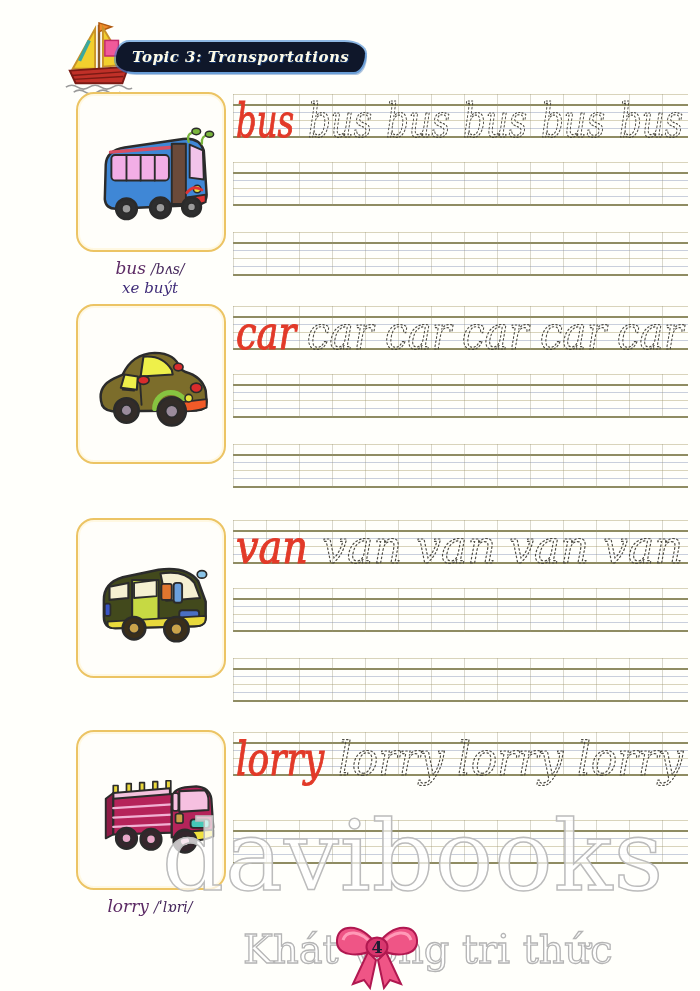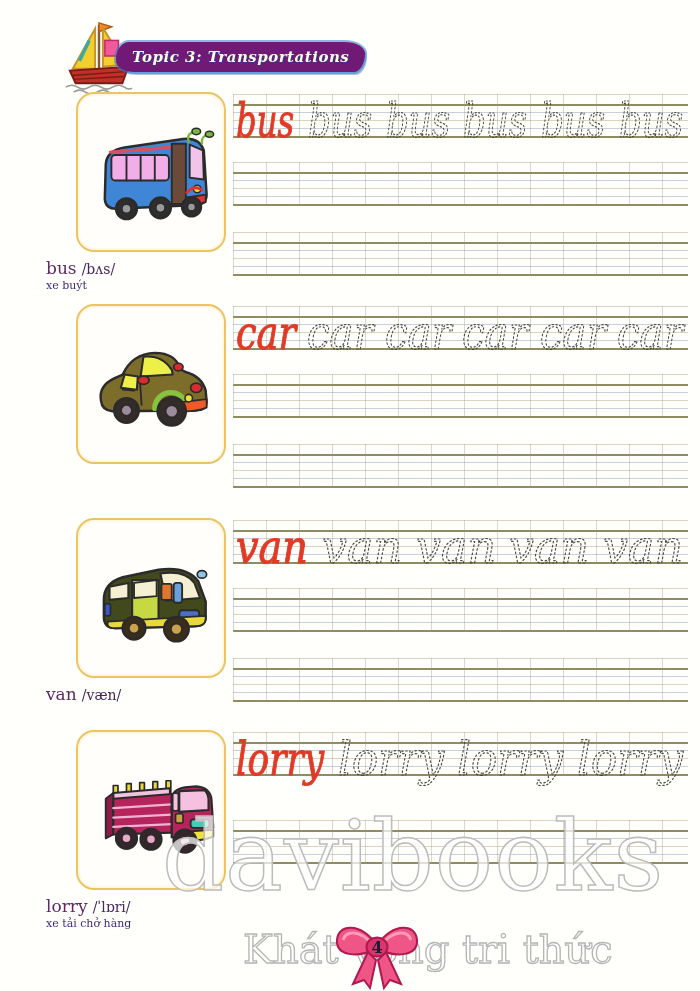--- a/index.html
+++ b/index.html
@@ -7,40 +7,40 @@
     position:relative;width:700px;height:991px;margin:0 auto;
     background:#fffffb;overflow:hidden;
     font-family:"DejaVu Serif", serif;
   }
 
   
   .header{position:absolute;left:0;top:0;width:700px;height:95px;}
   .boat{position:absolute;left:60px;top:18px;width:78px;height:76px;}
   .badge{
     position:absolute;left:116px;top:42px;height:30px;padding:0 16px;
-    background:#701a75;color:#fdfbe8;display:flex;align-items:center;
+    background:#0f172a;color:#fdfbe8;display:flex;align-items:center;
     border-radius:14px 22px 12px 20px / 18px 12px 20px 12px;
     box-shadow:0 0 0 2px rgba(47,124,208,.55), 2px 3px 0 0 rgba(30,90,170,.35);
     font-style:italic;font-weight:bold;font-size:15px;letter-spacing:.5px;
     text-shadow:1px 1px 0 rgba(20,70,150,.6);
   }
 
   
   .row{position:absolute;left:0;width:700px;height:212px;}
   .frame{
     position:absolute;left:76px;top:4px;width:146px;height:156px;
     background:#fffefa;border:2px solid #ecc464;border-radius:18px;
     box-shadow:inset 0 0 0 2px #fff8e2;
     display:flex;align-items:center;justify-content:center;
   }
   .frame svg{width:132px;height:132px;}
-  .caption{position:absolute;left:46px;top:170px;width:208px;line-height:1.25;}
+  .caption{position:absolute;left:46px;top:170px;width:208px;text-align:center;line-height:1.25;font-style:italic;}
   .capword{color:#5c2a64;font-size:17px;}
   .capphon{color:#46285c;font-size:14px;}
-  .capvn{color:#3f2c78;font-size:11px;}
+  .capvn{color:#3f2c78;font-size:15px;}
 
   
   .practice{position:absolute;left:233px;top:0;width:455px;height:212px;}
   .block{
     position:absolute;left:0;width:455px;height:44px;
     background-image:
       repeating-linear-gradient(to right, rgba(150,145,118,.35) 0 1px, transparent 1px 33px),
       linear-gradient(to bottom,
         #d9d4bb 0px, #d9d4bb 1px, transparent 1px,
         transparent 10px, #8f8c62 10px, #8f8c62 12px, transparent 12px,
@@ -225,22 +225,20 @@
           <ellipse cx="124" cy="45" rx="5" ry="4" fill="#8ac4e8" stroke-width="1.8"></ellipse>
           <rect x="21" y="76" width="6" height="13" rx="2" fill="#3a55c4" stroke-width="1.8"></rect>
           <circle cx="52" cy="102" r="12" fill="#3a2e1a"></circle>
             <circle cx="52" cy="102" r="5.4" fill="#caa24a" stroke-width="1.6"></circle>
           <circle cx="97" cy="103" r="13" fill="#3a2e1a"></circle>
             <circle cx="97" cy="103" r="5.8" fill="#caa24a" stroke-width="1.6"></circle>
         </g>
       </svg>
     </div>
     <div class="caption">
-      <div><span class="capword">van</span>
-        <span class="capphon">/væn/</span></div>
     </div>
     <div class="practice">
       <div class="block b1">
         <div class="wordline">
           <svg width="76" viewBox="0 0 76 44">
               <text class="solid" x="1" y="43" textLength="72" lengthAdjust="spacingAndGlyphs">van</text>
             </svg>
           <svg width="84" viewBox="0 0 84 44">
               <text class="dotted" x="1" y="43" textLength="80" lengthAdjust="spacingAndGlyphs">van</text>
             </svg>
@@ -284,21 +282,20 @@
           <circle cx="70" cy="101" r="11" fill="#35262c"></circle>
             <circle cx="70" cy="101" r="4.8" fill="#e8a8c8" stroke-width="1.6"></circle>
           <circle cx="106" cy="103" r="12" fill="#35262c"></circle>
             <circle cx="106" cy="103" r="5.2" fill="#e8a8c8" stroke-width="1.6"></circle>
         </g>
       </svg>
     </div>
     <div class="caption">
       <div><span class="capword">lorry</span>
         <span class="capphon">/ˈlɒri/</span></div>
-      <div class="capvn">xe tải chở hàng</div>
     </div>
     <div class="practice">
       <div class="block b1">
         <div class="wordline">
           <svg width="92" viewBox="0 0 92 44">
               <text class="solid" x="1" y="43" textLength="88" lengthAdjust="spacingAndGlyphs">lorry</text>
             </svg>
           <svg width="110" viewBox="0 0 110 44">
               <text class="dotted" x="1" y="43" textLength="106" lengthAdjust="spacingAndGlyphs">lorry</text>
             </svg>

